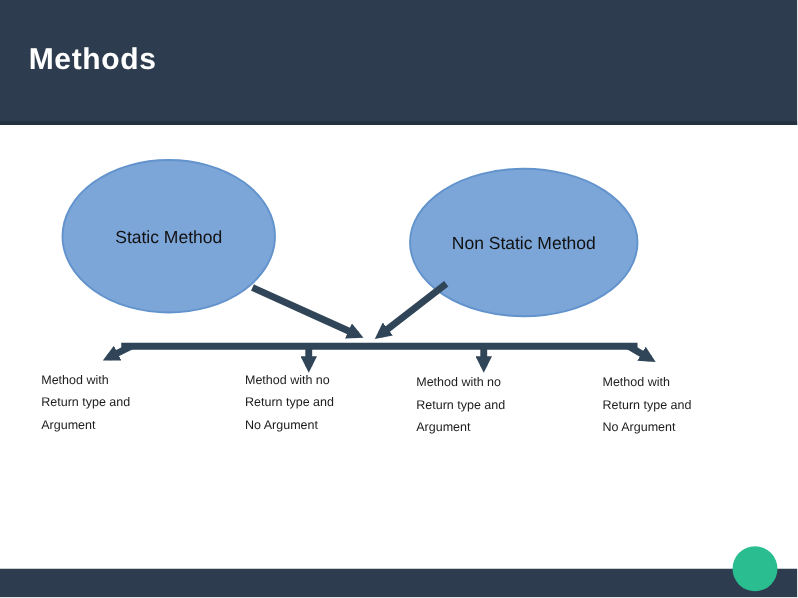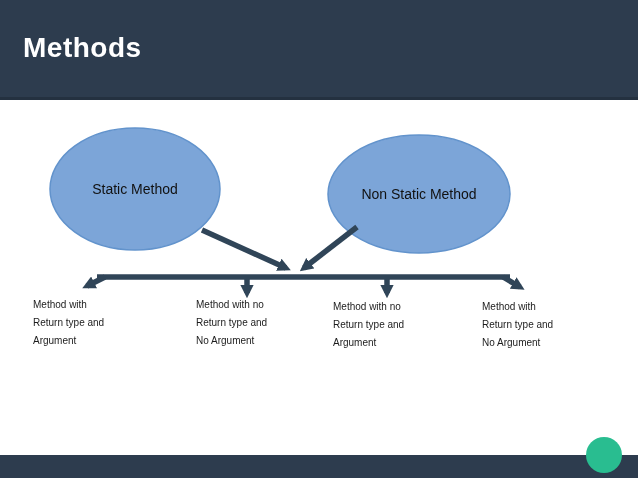--- a/index.html
+++ b/index.html
@@ -21,21 +21,21 @@
     position:relative;width:638px;height:478px;
     background:var(--body-bg);overflow:hidden;
   }
   .header-bar{
     position:absolute;top:0;left:0;width:638px;height:100px;
     background:var(--header-bg);
     border-bottom:3px solid var(--header-border);
   }
   .slide-title{
     position:absolute;top:31px;left:23px;
-    font-size:28px;font-weight:bold;line-height:34px;
+    font-size:24px;font-weight:bold;line-height:34px;
     color:var(--title-text);letter-spacing:0.5px;
   }
   .diagram-svg{
     position:absolute;top:0;left:0;width:638px;height:478px;
   }
   .ellipse-label{
     position:absolute;display:flex;align-items:center;justify-content:center;
     font-size:14px;color:#111;text-align:center;
   }
   .ellipse-label.static{left:50px;top:128px;width:170px;height:122px;}

